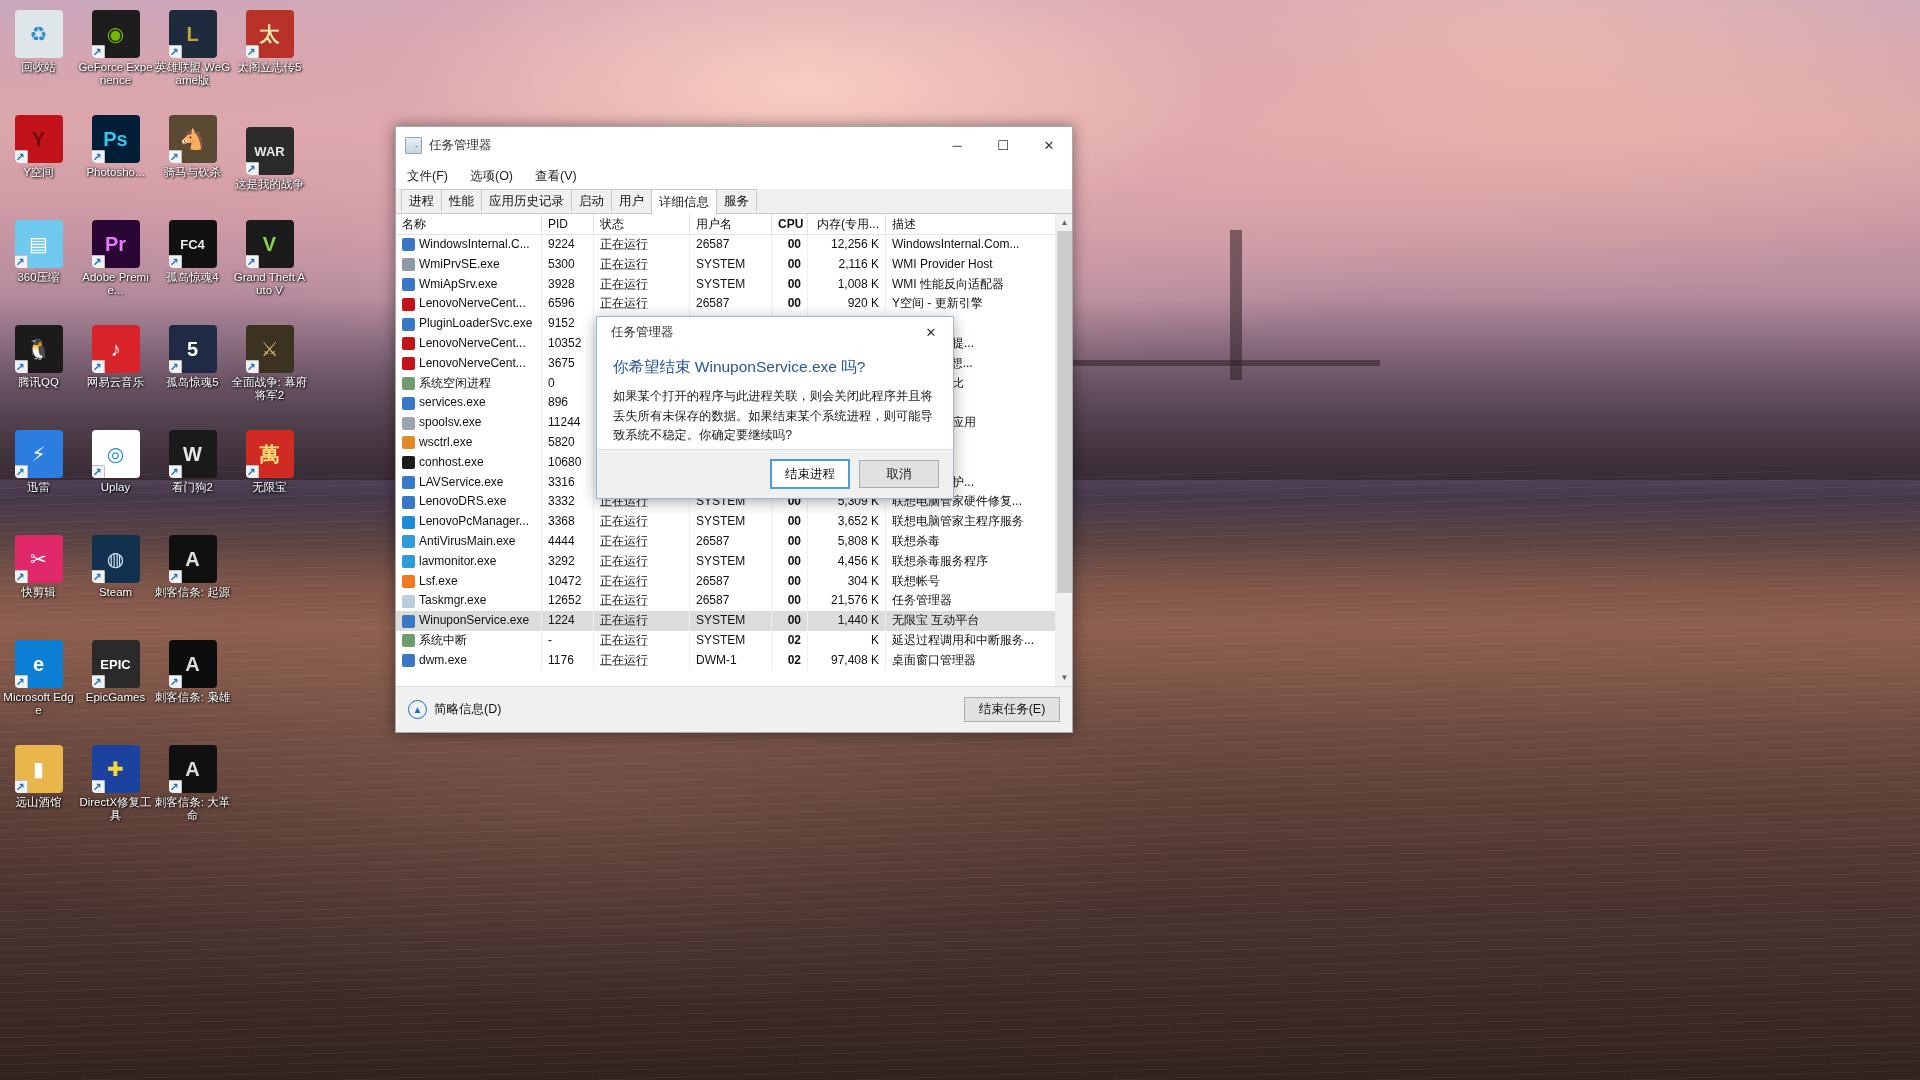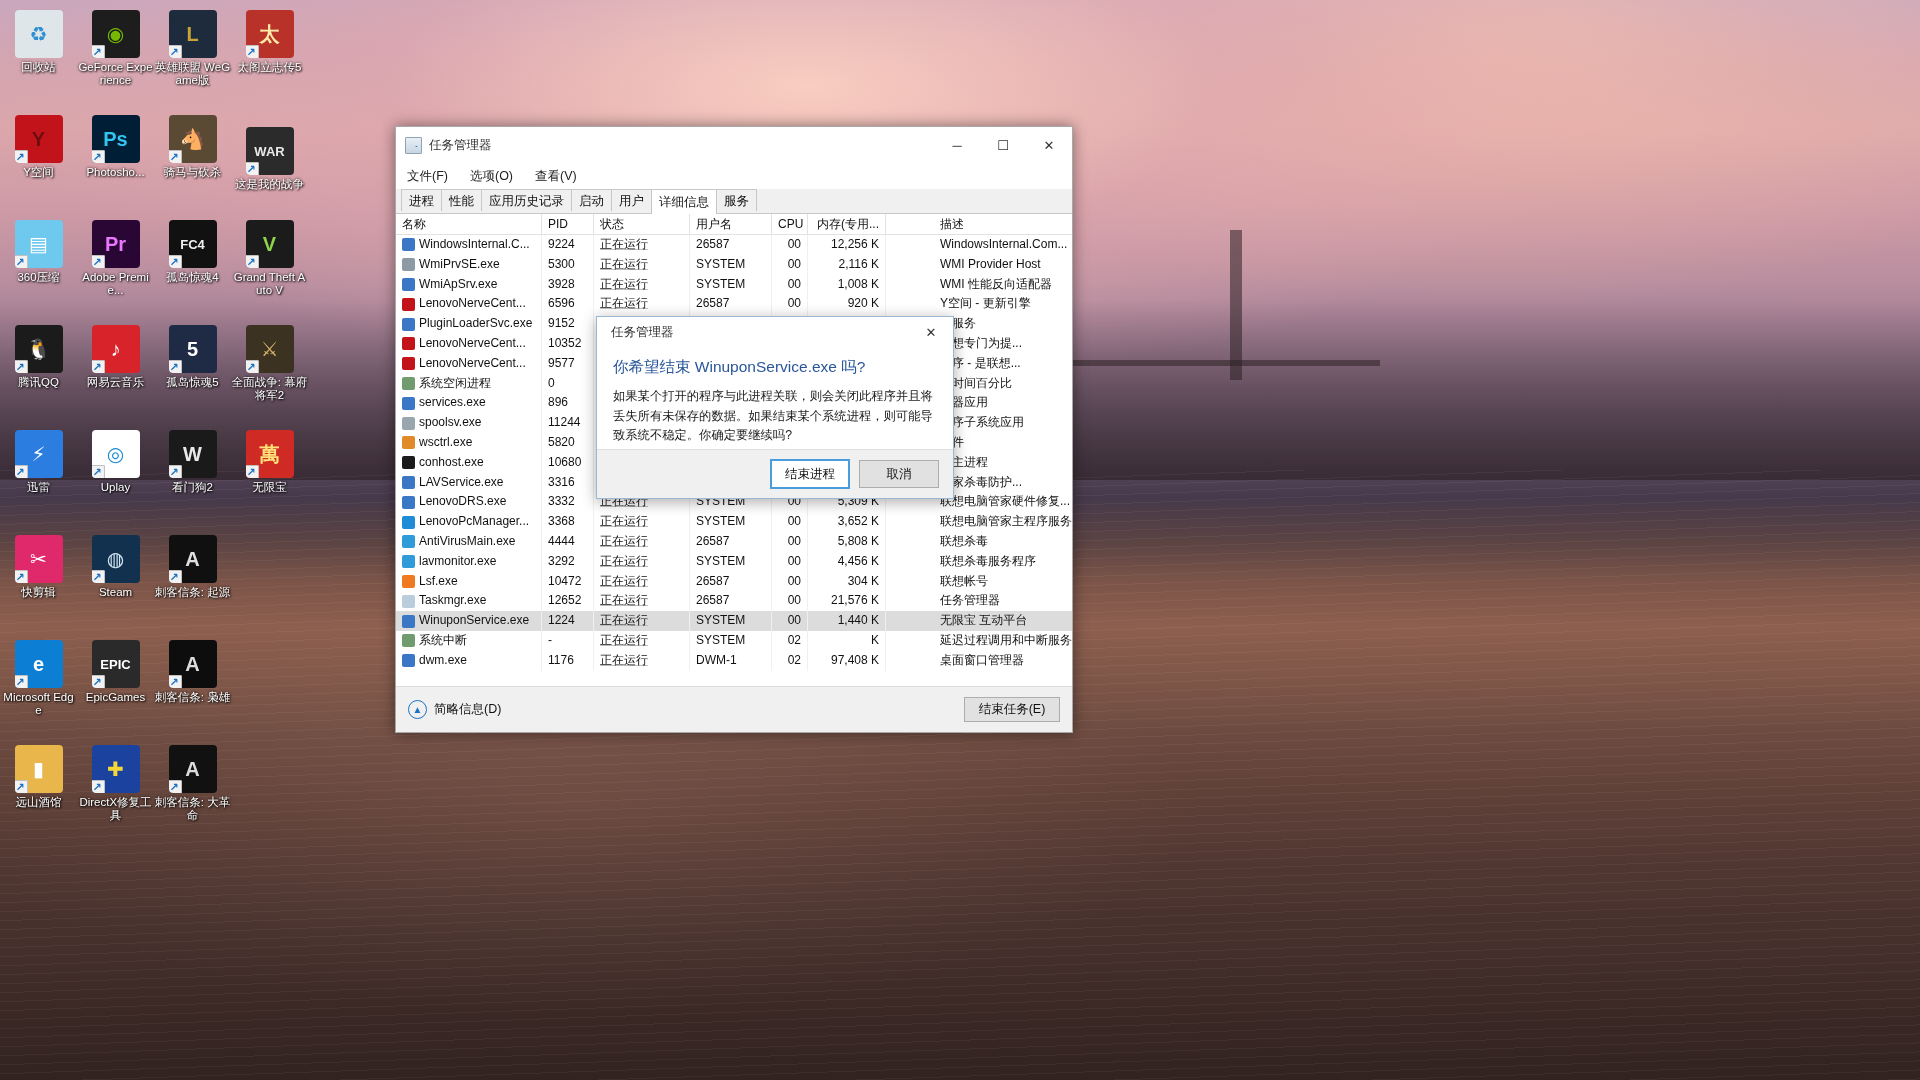--- a/index.html
+++ b/index.html
@@ -165,23 +165,23 @@
     width: 13px; height: 13px; flex: 0 0 13px; border-radius: 2px;
     display: inline-block;
   }
   .nametext { overflow: hidden; text-overflow: ellipsis; white-space: nowrap; }
 
   
   .w-name { width: 146px; }
   .w-pid  { width: 52px; }
   .w-status { width: 96px; }
   .w-user { width: 82px; }
-  .w-cpu  { width: 36px; }
+  .w-cpu  { width: 36px; font-weight: bold; }
   .w-mem  { width: 78px; }
-  .w-desc { width: 158px; margin-left: 48px; }
+  .w-desc { width: 158px; }
 
   .ul { text-decoration: underline; text-decoration-color: #bdbdbd; }
 
   
   #tm-scroll {
     width: 17px; background: #f0f0f0; border-left: 1px solid #ececec;
     position: relative; flex: 0 0 17px;
   }
   .sb-arrow {
     width: 17px; height: 17px; display: flex; align-items: center; justify-content: center;
@@ -493,21 +493,21 @@
                 <div class="c w-user">SYSTEM</div>
                 <div class="c w-cpu num">00</div>
                 <div class="c w-mem num"></div>
                 <div class="c w-desc">联想专门为提...</div>
               </div>
               <div class="tm-row">
                 <div class="c w-name name">
                   <span class="rowico" style="background: rgb(195, 19, 26);"></span>
                   <span class="nametext">LenovoNerveCent...</span>
                 </div>
-                <div class="c w-pid">9577</div>
+                <div class="c w-pid">3675</div>
                 <div class="c w-status ul">正在运行</div>
                 <div class="c w-user">SYSTEM</div>
                 <div class="c w-cpu num">00</div>
                 <div class="c w-mem num"></div>
                 <div class="c w-desc">程序 - 是联想...</div>
               </div>
               <div class="tm-row">
                 <div class="c w-name name">
                   <span class="rowico" style="background: rgb(111, 155, 111);"></span>
                   <span class="nametext">系统空闲进程</span>

